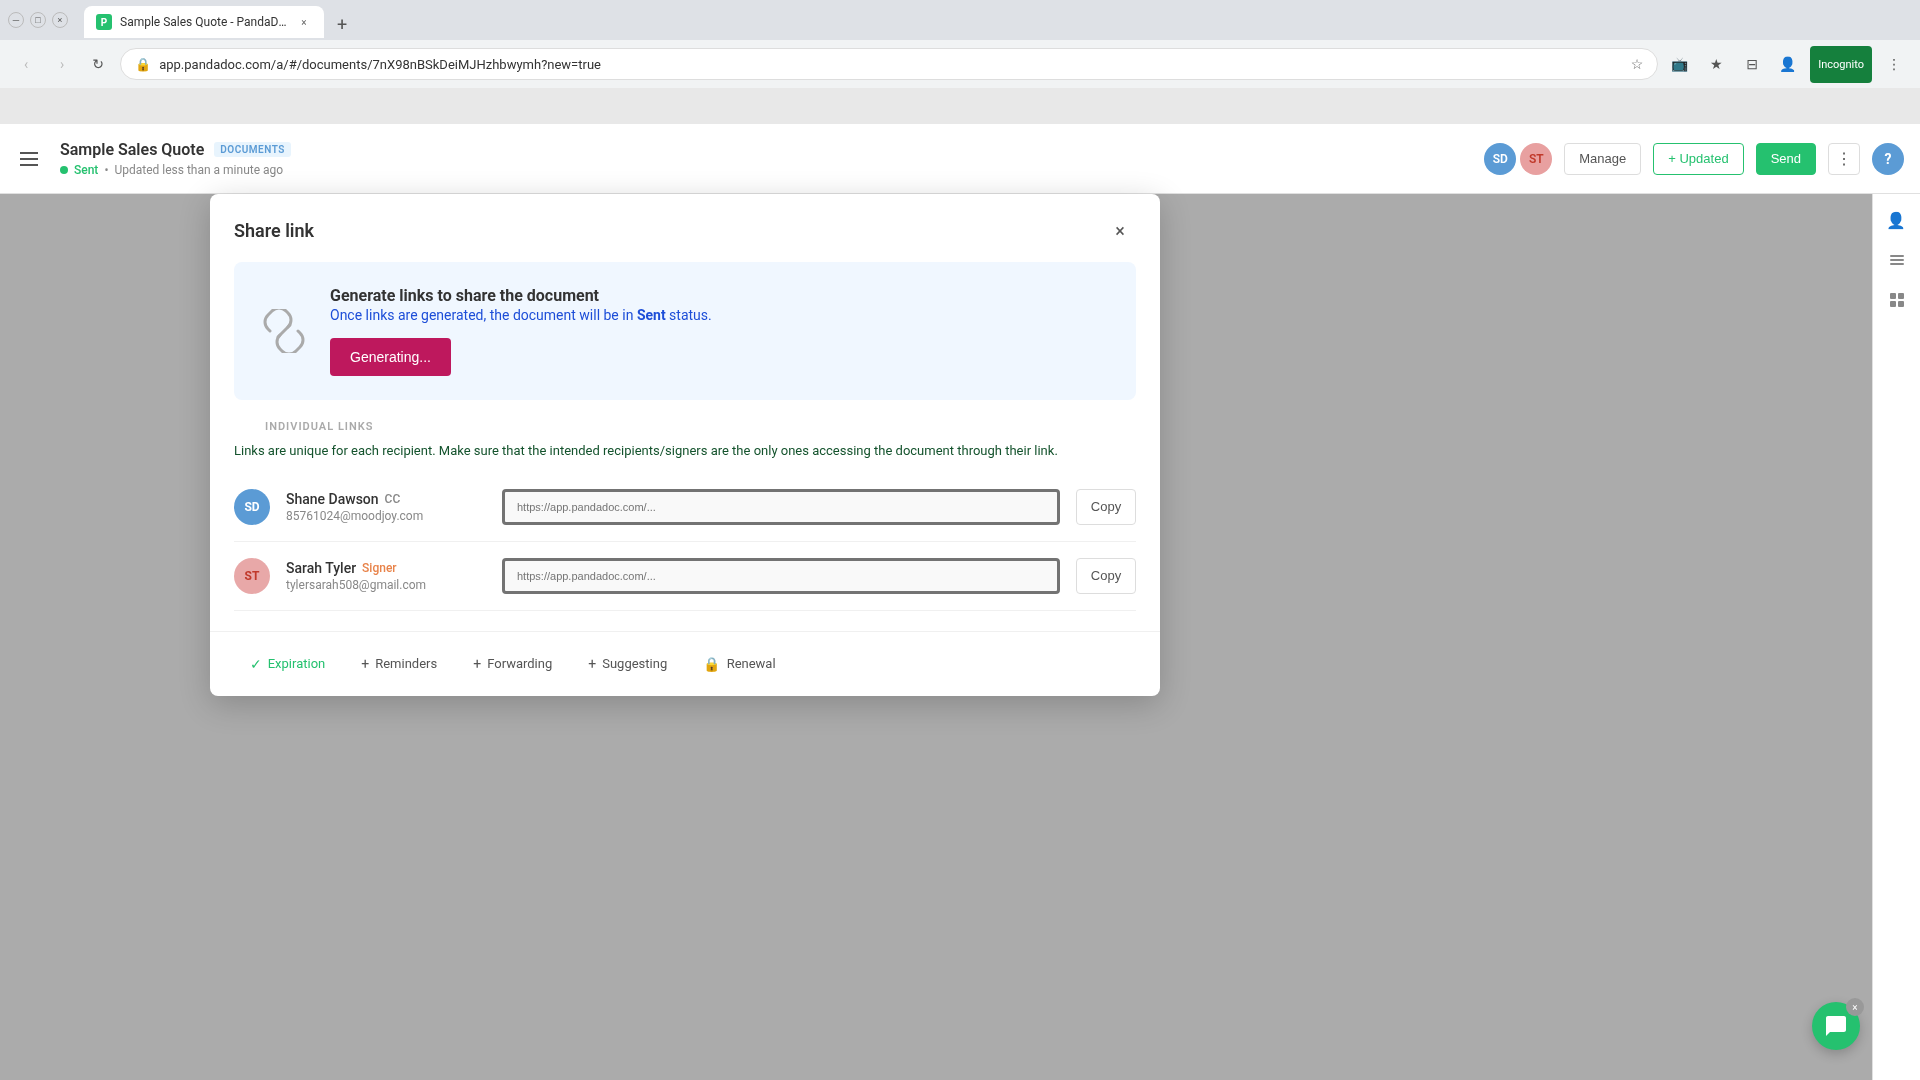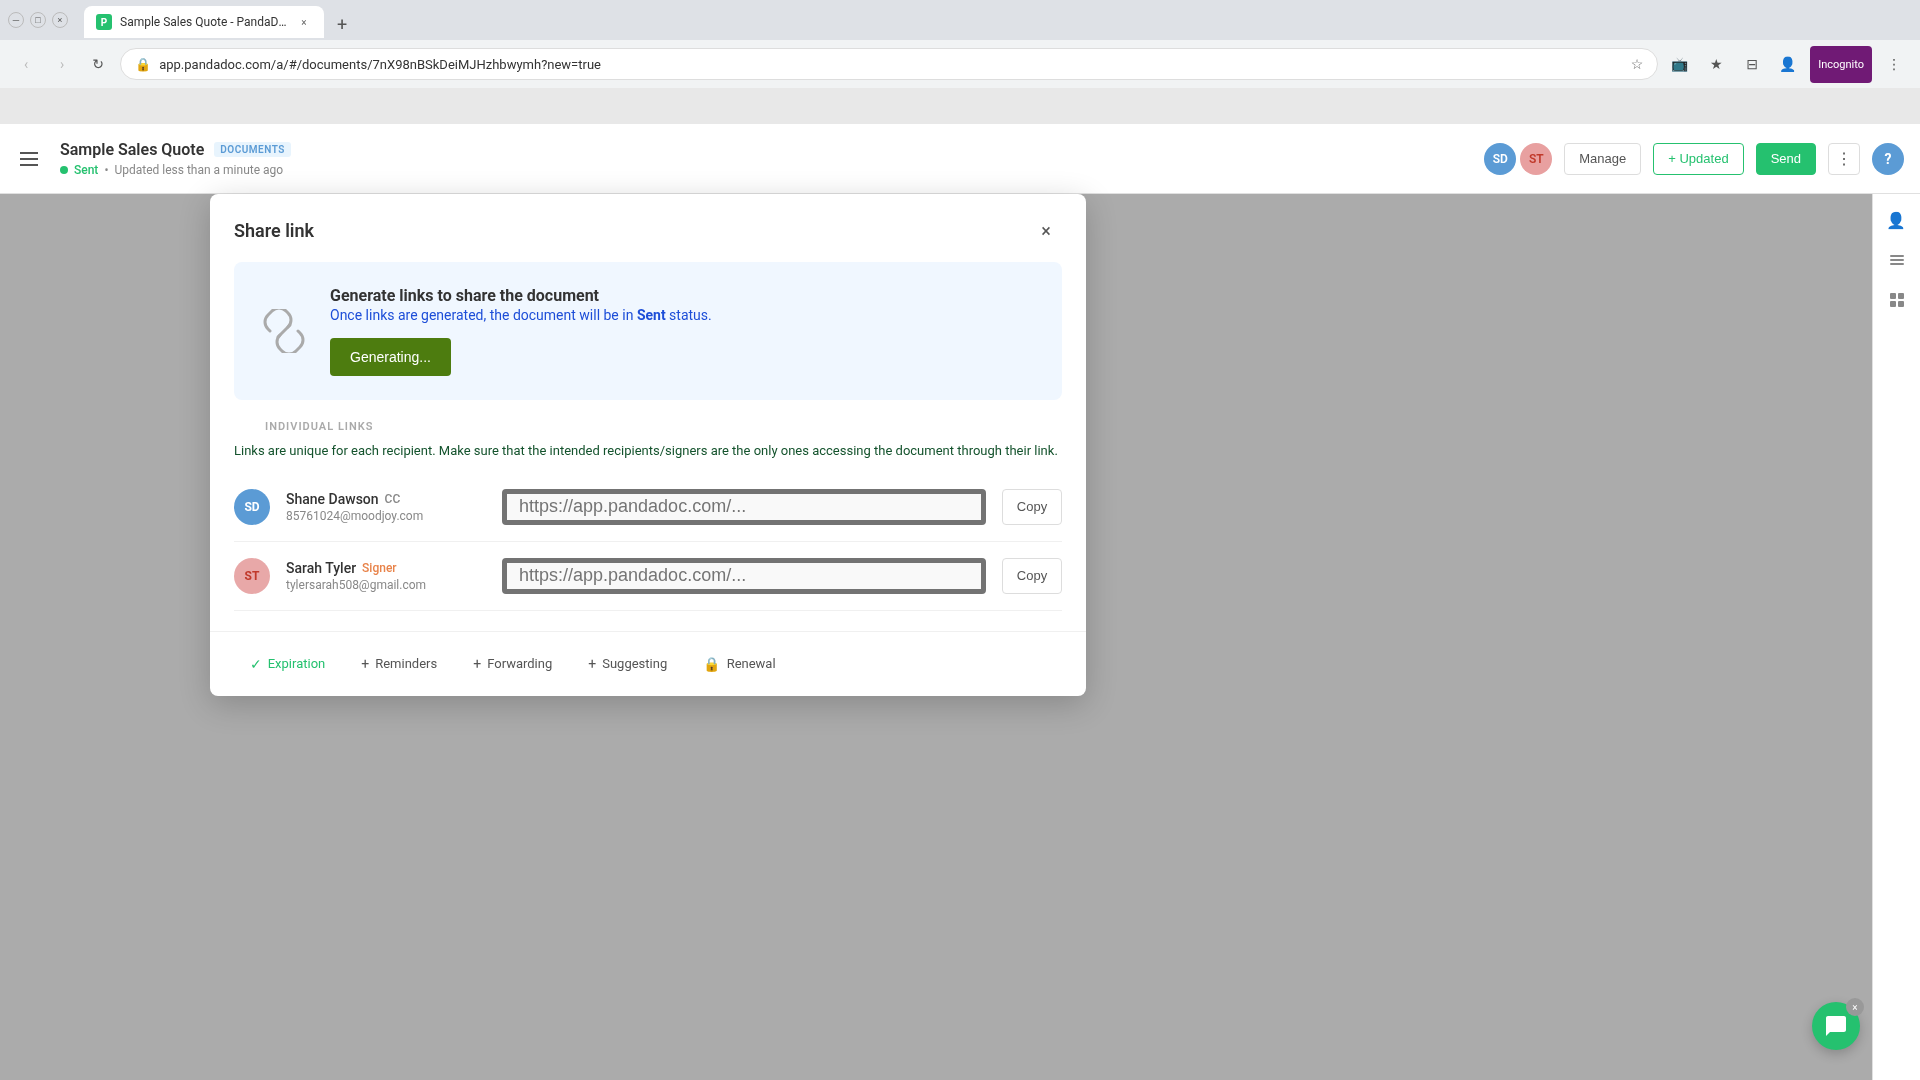--- a/index.html
+++ b/index.html
@@ -174,21 +174,21 @@
       border-radius: 50%;
       display: flex;
       align-items: center;
       justify-content: center;
       color: #555;
       font-size: 14px;
       cursor: pointer;
     }
 
     .incognito-badge {
-      background: #701a75;
+      background: #15803d;
       color: white;
       font-size: 11px;
       padding: 12px 8px;
       border-radius: 4px;
     }
 
     
     .app-content {
       position: absolute;
       top: 124px;
@@ -390,21 +390,21 @@
       bottom: 0;
       background: rgba(0,0,0,0.3);
       z-index: 50;
     }
 
     
     .dialog {
       position: absolute;
       top: 70px;
       left: 210px;
-      width: 876px;
+      width: 950px;
       background: white;
       border-radius: 8px;
       box-shadow: 0 8px 32px rgba(0,0,0,0.2);
       z-index: 100;
       overflow: hidden;
     }
 
     .dialog-header {
       display: flex;
       align-items: center;
@@ -466,21 +466,21 @@
       line-height: 1.5;
     }
 
     .generate-desc strong {
       font-weight: 700;
     }
 
     .generating-btn {
       height: 38px;
       padding: 0 20px;
-      background: #4d7c0f;
+      background: #be185d;
       color: white;
       border: none;
       border-radius: 4px;
       font-size: 14px;
       font-weight: 500;
       cursor: pointer;
       margin-top: 12px;
       display: inline-flex;
       align-items: center;
       gap: 6px;
@@ -552,24 +552,24 @@
     .recipient-email {
       font-size: 12px;
       color: #888;
       margin-top: 2px;
     }
 
     .link-input {
       flex: 1;
       height: 36px;
       background: #f9f9f9;
-      border: 5px solid #737373;
+      border: 3px solid #737373;
       border-radius: 4px;
       padding: 0 12px;
-      font-size: 18px;
+      font-size: 11px;
       color: #c2410c;
     }
 
     .copy-btn {
       width: 60px;
       height: 36px;
       border: 1px solid #ddd;
       background: white;
       border-radius: 4px;
       font-size: 13px;

